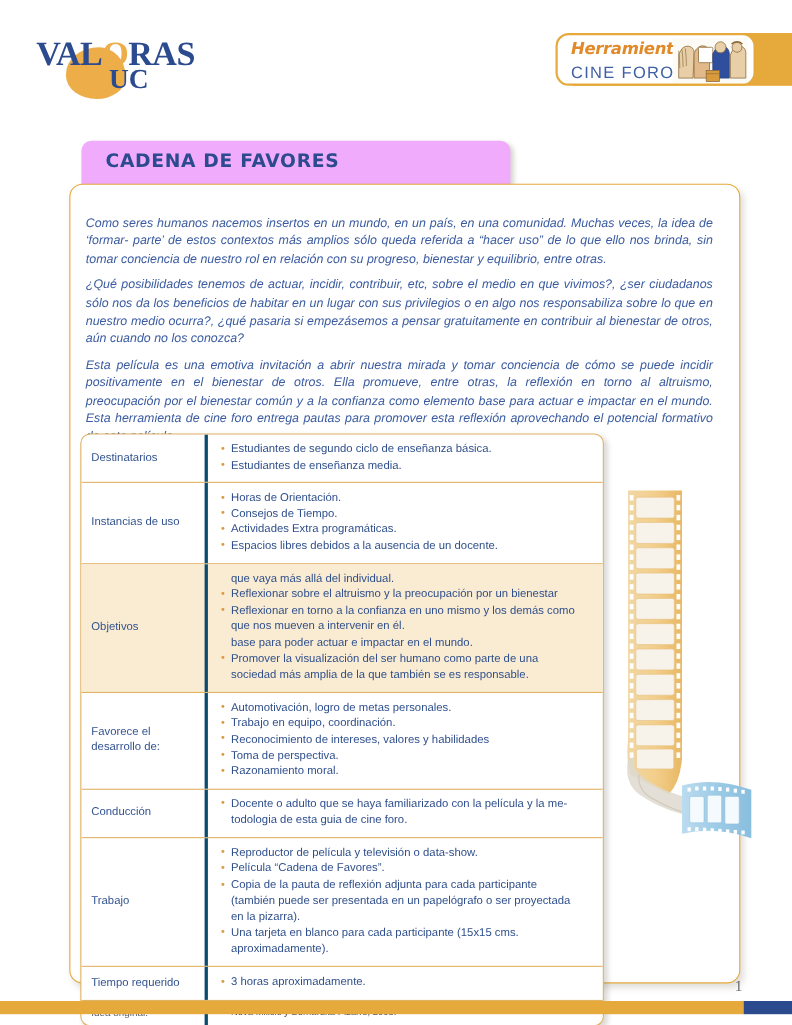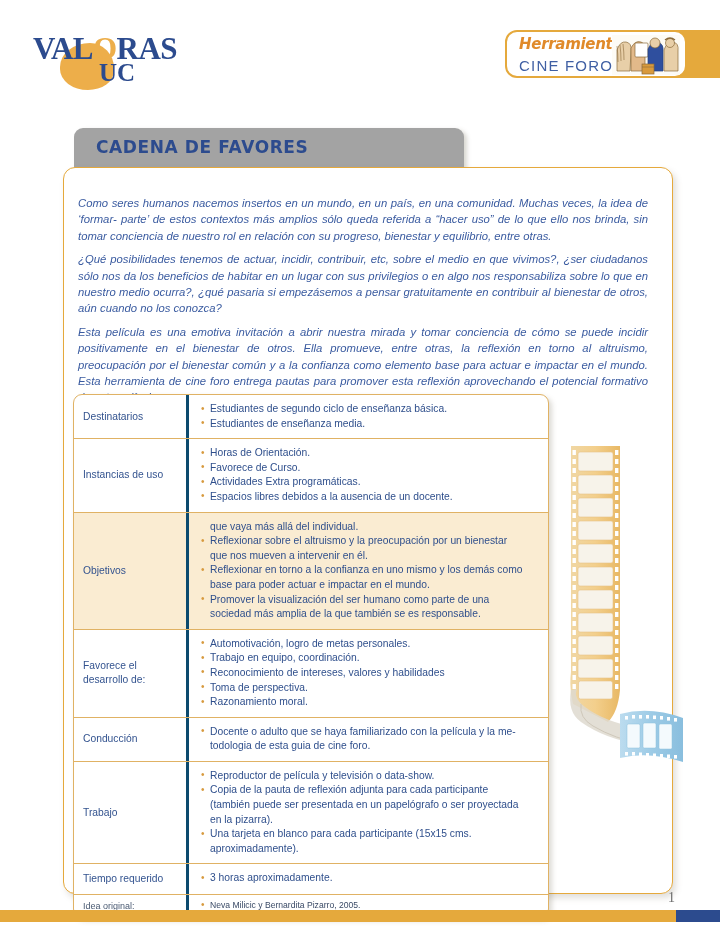--- a/index.html
+++ b/index.html
@@ -72,21 +72,21 @@
     font-size: 15px; color: #3f5fa3;
     letter-spacing: 1.2px; line-height: 18px;
   }
   .cf-sup { font-size: 8px; vertical-align: super; color: #3f5fa3; }
   .cf-people { position: absolute; right: 4px; top: 2px; width: 70px; height: 42px; }
 
   
   .title-tab {
     position: absolute; left: 74px; top: 128px;
     width: 390px; height: 40px;
-    background: #a3a3a3;
+    background: #f0abfc;
     border-radius: 9px 9px 0 0;
     box-shadow: 3px 2px 4px rgba(120,110,90,0.28);
   }
   .title-tab-text {
     position: absolute; left: 22px; top: 9px;
     font-family: "DejaVu Sans", sans-serif;
     font-size: 17px; font-weight: bold;
     letter-spacing: 0.6px;
     color: #2c4b8e;
   }
@@ -364,33 +364,33 @@
       <div class="cell-body">
         <div class="bullet-line dot">Estudiantes de segundo ciclo de enseñanza básica.</div>
         <div class="bullet-line dot">Estudiantes de enseñanza media.</div>
       </div>
     </div>
 
     <div class="row">
       <div class="cell-label">Instancias de uso</div>
       <div class="cell-body">
         <div class="bullet-line dot">Horas de Orientación.</div>
-        <div class="bullet-line dot">Favorece de Curso.</div>
+        <div class="bullet-line dot">Consejos de Tiempo.</div>
         <div class="bullet-line dot">Actividades Extra programáticas.</div>
         <div class="bullet-line dot">Espacios libres debidos a la ausencia de un docente.</div>
       </div>
     </div>
 
     <div class="row highlight">
       <div class="cell-label">Objetivos</div>
       <div class="cell-body">
         <div class="bullet-line cont">que vaya más allá del individual.</div>
         <div class="bullet-line dot">Reflexionar sobre el altruismo y la preocupación por un bienestar</div>
+        <div class="bullet-line dot">Reflexionar en torno a la confianza en uno mismo y los demás como</div>
         <div class="bullet-line cont">que nos mueven a intervenir en él.</div>
-        <div class="bullet-line dot">Reflexionar en torno a la confianza en uno mismo y los demás como</div>
         <div class="bullet-line cont">base para poder actuar e impactar en el mundo.</div>
         <div class="bullet-line dot">Promover la visualización del ser humano como parte de una</div>
         <div class="bullet-line cont">sociedad más amplia de la que también se es responsable.</div>
       </div>
     </div>
 
     <div class="row">
       <div class="cell-label">Favorece el desarrollo de:</div>
       <div class="cell-body">
         <div class="bullet-line dot">Automotivación, logro de metas personales.</div>
@@ -406,20 +406,21 @@
       <div class="cell-body">
         <div class="bullet-line dot">Docente o adulto que se haya familiarizado con la película y la me-</div>
         <div class="bullet-line cont">todologia de esta guia de cine foro.</div>
       </div>
     </div>
 
     <div class="row">
       <div class="cell-label">Trabajo</div>
       <div class="cell-body">
         <div class="bullet-line dot">Reproductor de película y televisión o data-show.</div>
+        <div class="bullet-line dot">Película “Cadena de Favores”.</div>
         <div class="bullet-line dot">Copia de la pauta de reflexión adjunta para cada participante</div>
         <div class="bullet-line cont">(también puede ser presentada en un papelógrafo o ser proyectada</div>
         <div class="bullet-line cont">en la pizarra).</div>
         <div class="bullet-line dot">Una tarjeta en blanco para cada participante (15x15 cms.</div>
         <div class="bullet-line cont">aproximadamente).</div>
       </div>
     </div>
 
     <div class="row">
       <div class="cell-label">Tiempo requerido</div>

